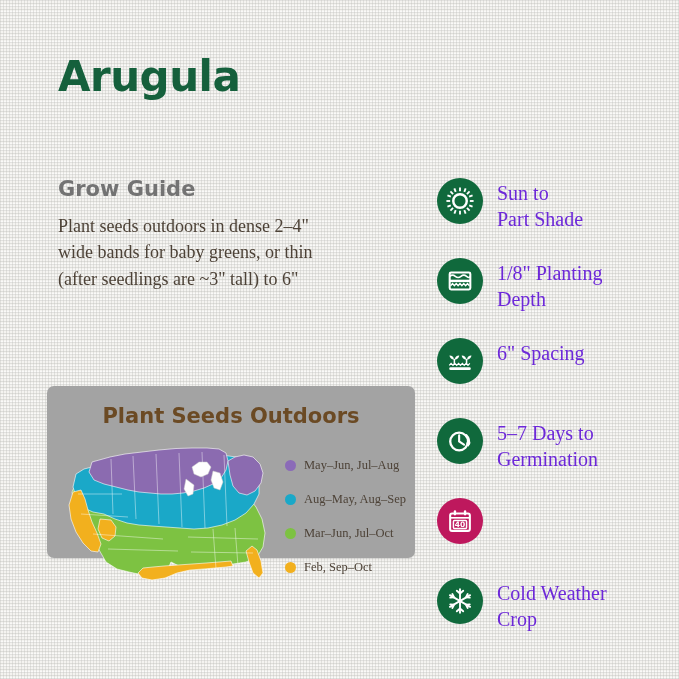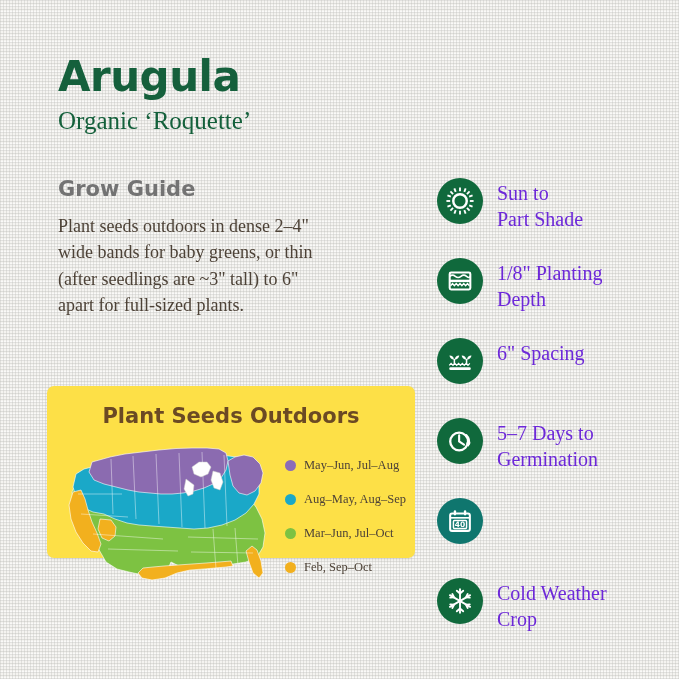--- a/index.html
+++ b/index.html
@@ -43,21 +43,21 @@
   #gg-body{
     position:absolute;left:58px;top:213px;width:330px;
     font-family:"Liberation Serif",serif;
     font-size:18px;line-height:1.47;color:#4d4237;
   }
   #gg-body div{white-space:pre;}
 
   
   #map-card{
     position:absolute;left:47px;top:386px;width:368px;height:172px;
-    background:#fde047;border-radius:7px;
+    background:#a3a3a3;border-radius:7px;
     box-shadow:0 1px 3px rgba(0,0,0,.07);
   }
   #map-title{
     position:absolute;left:0;top:18px;width:100%;
     text-align:center;
     font-family:"DejaVu Sans",sans-serif;
     font-weight:bold;font-size:21px;color:#6b4a24;
   }
   #map-figure{position:absolute;left:16px;top:58px;width:215px;height:140px;}
   #legend{position:absolute;left:238px;top:72px;}
@@ -83,28 +83,26 @@
   }
 </style>
 </head>
 <body>
 
 <div id="texture"></div>
 
 <div id="sheet">
 
   <div id="title">Arugula</div>
-  <div id="subtitle">Organic ‘Roquette’</div>
 
   <div id="gg-head">Grow Guide</div>
   <div id="gg-body">
     <div>Plant seeds outdoors in dense 2–4"</div>
     <div>wide bands for baby greens, or thin</div>
     <div>(after seedlings are ~3" tall) to 6"</div>
-    <div>apart for full-sized plants.</div>
   </div>
 
   <div id="map-card">
     <div id="map-title">Plant Seeds Outdoors</div>
 
     <svg id="map-figure" viewBox="0 0 430 280">
 
       <path fill="#7dc242" stroke="#ffffff" stroke-width="1.2" d="M30,70 L18,96 L22,128 L32,150 L44,166 L58,184 L70,208 L86,236 L108,250 L132,256 L160,262
            L186,268 L206,258 L216,236 L232,244 L258,252 L286,250 L314,244 L340,240 L366,236 L388,226
            L400,206 L404,178 L398,150 L386,126 L372,108 L352,96 L326,90 L300,86 L270,82 L240,78
@@ -242,21 +240,21 @@
           <path d="M14.6,9.6 L14.6,16 L19.6,19.2" fill="none" stroke="#ffffff" stroke-width="2.2" stroke-linecap="round"></path>
           <path d="M22,9.6 A9.6,9.6 0 0 1 24.4,18.6" fill="none" stroke="#ffffff" stroke-width="2.4" stroke-linecap="round"></path>
           <path d="M26.6,17 L24.2,21.4 L21.6,17.2 Z" fill="#ffffff"></path>
         </svg>
       </span>
       <span class="icon-text">5–7 Days to
 Germination</span>
     </div>
 
     <div class="icon-row">
-      <span class="icon-badge" style="background: #0f766e;">
+      <span class="icon-badge" style="background: #be185d;">
         <svg width="30" height="30" viewBox="0 0 32 32">
           <rect x="5.5" y="8" width="21" height="18.5" rx="2" fill="none" stroke="#ffffff" stroke-width="2.2"></rect>
           <path d="M5.5,12.6 L26.5,12.6" stroke="#ffffff" stroke-width="1.8"></path>
           <rect x="9.4" y="4.6" width="2.4" height="5.4" rx="1.1" fill="#ffffff"></rect>
           <rect x="20.2" y="4.6" width="2.4" height="5.4" rx="1.1" fill="#ffffff"></rect>
           <rect x="9" y="15.4" width="14" height="8.6" rx="1" fill="none" stroke="#ffffff" stroke-width="1.6"></rect>
           <text x="16" y="22.2" font-family="DejaVu Sans, sans-serif" font-size="8" font-weight="bold" fill="#ffffff" text-anchor="middle">40</text>
         </svg>
       </span>
     </div>

